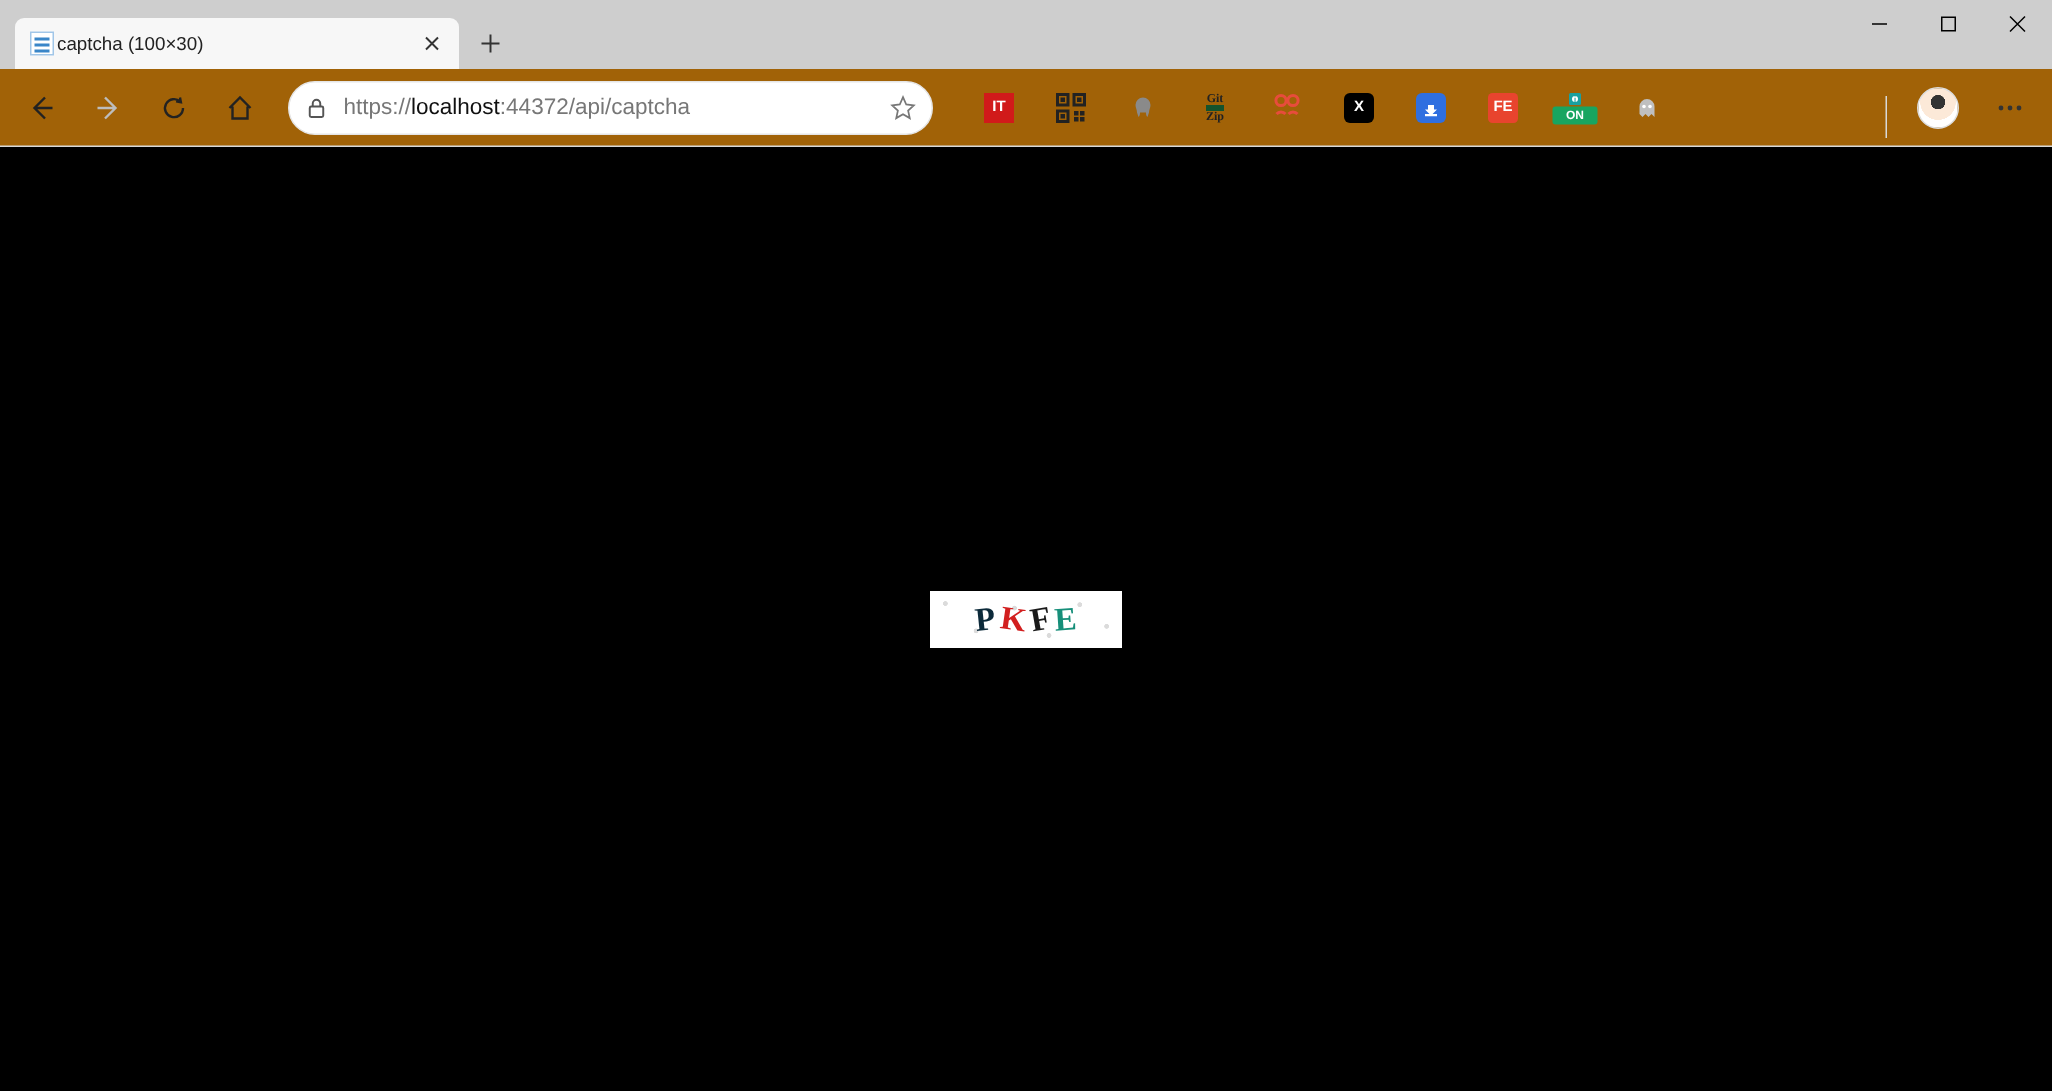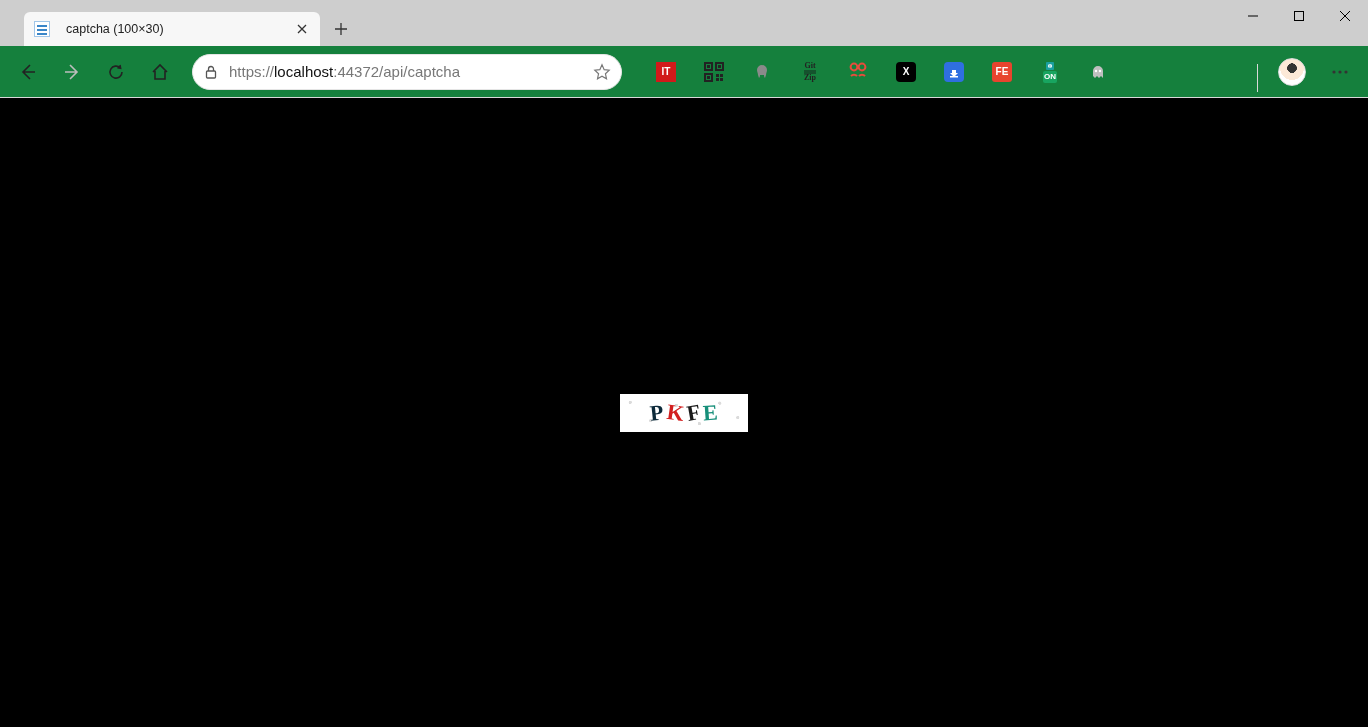--- a/index.html
+++ b/index.html
@@ -1,33 +1,33 @@
 <!DOCTYPE html>
 <html><head>
 <meta charset="utf-8">
 <style>
   * { box-sizing: border-box; margin: 0; padding: 0; }
   html, body { width: 1368px; height: 727px; overflow: hidden; font-family: "Segoe UI", Arial, sans-serif; }
   body { background: #cecece; display: flex; flex-direction: column; }
 
   
   .titlebar { height: 46px; background: #cecece; display: flex; align-items: flex-end; position: relative; }
-  .tab { margin-left: 24px; height: 34px; width: 296px; background: #f7f7f7; border-top-left-radius: 6px; border-top-right-radius: 6px; display: flex; align-items: center; padding: 0 10px; gap: 16px; font-size: 12.5px; color: #222; position: relative; }
+  .tab { margin-left: 10px; height: 34px; width: 296px; background: #f7f7f7; border-top-left-radius: 6px; border-top-right-radius: 6px; display: flex; align-items: center; padding: 0 10px; gap: 2px; font-size: 12.5px; color: #222; position: relative; }
   .tab .favicon { width: 16px; height: 16px; background: #fff; border: 1px solid #a1c6e8; position: relative; }
   .tab .favicon::before { content:""; position:absolute; left:2px; right:2px; top:3px; height:2px; background:#3a86c8; }
   .tab .favicon::after  { content:""; position:absolute; left:2px; right:2px; top:7px; height:2px; background:#3a86c8; box-shadow: 0 4px 0 #3a86c8; }
   .tab .title { flex: 1; white-space: nowrap; overflow: hidden; text-overflow: ellipsis; }
   .tab .close { width: 16px; height: 16px; display:flex; align-items:center; justify-content:center; color:#333; cursor:pointer; }
   .newtab { width: 34px; height: 34px; display:flex; align-items:center; justify-content:center; color:#333; cursor:pointer; margin-left: 4px; }
 
   .wincontrols { position:absolute; right:0; top:0; height:32px; display:flex; }
   .wincontrols .btn { width:46px; height:32px; display:flex; align-items:center; justify-content:center; color:#000; cursor:pointer; }
 
   
-  .toolbar { height: 52px; background: #15803d; display:flex; align-items:center; padding: 0 8px; gap: 4px; border-bottom: 1px solid #d9d9d9; }
+  .toolbar { height: 52px; background: #a16207; display:flex; align-items:center; padding: 0 8px; gap: 4px; border-bottom: 1px solid #d9d9d9; }
   .nav-btn { width: 40px; height: 40px; display:flex; align-items:center; justify-content:center; color:#333; border-radius:4px; cursor:pointer; }
   .nav-btn.disabled { color: #b8b8b8; cursor: default; }
 
   .addr { flex: 0 0 430px; height: 36px; background:#fff; border:1px solid #e5e5e5; border-radius:18px; display:flex; align-items:center; padding: 0 10px; gap: 10px; margin: 0 8px; }
   .addr .url { flex:1; font-size:15px; color:#111; white-space:nowrap; overflow:hidden; }
   .addr .url .dim { color:#777; }
 
   .ext-row { flex:1; display:flex; align-items:flex-end; gap: 8px; padding-left: 12px; }
   .ext { width: 40px; height: 40px; display:flex; align-items:center; justify-content:center; cursor:pointer; border-radius:4px; }
   .ext .tile { width:20px; height:20px; display:flex; align-items:center; justify-content:center; font-size:10px; font-weight:700; color:#fff; }
@@ -181,21 +181,21 @@
     <div class="ext">
         <div class="tile fe" style="border-radius:3px">FE</div>
       </div>
     <div class="ext">
       <div style="display:flex;flex-direction:column;align-items:center">
         <svg width="16" height="10" viewBox="0 0 16 10">
             <rect x="4" y="1" width="8" height="8" rx="1" fill="#1aa0a0"></rect>
             <circle cx="8" cy="5" r="2" fill="#fff"></circle>
             <text x="8" y="7" font-size="5" fill="#1aa0a0" text-anchor="middle" font-weight="700">i</text>
           </svg>
-        <div class="tile on" style="width:14px;height:12px;font-size:8px;border-radius:2px">ON</div>
+        <div class="tile on" style="width:30px;height:12px;font-size:8px;border-radius:2px">ON</div>
       </div>
     </div>
     <div class="ext">
       <svg width="20" height="20" viewBox="0 0 20 20">
           <path d="M5 9 a5 5 0 0 1 10 0 v7 l-2 -2 l-2 2 l-2 -2 l-2 2 l-2 -2 Z" fill="#bfbfbf"></path>
           <circle cx="8" cy="9" r="1.2" fill="#fff"></circle>
           <circle cx="12" cy="9" r="1.2" fill="#fff"></circle>
         </svg>
     </div>
 

